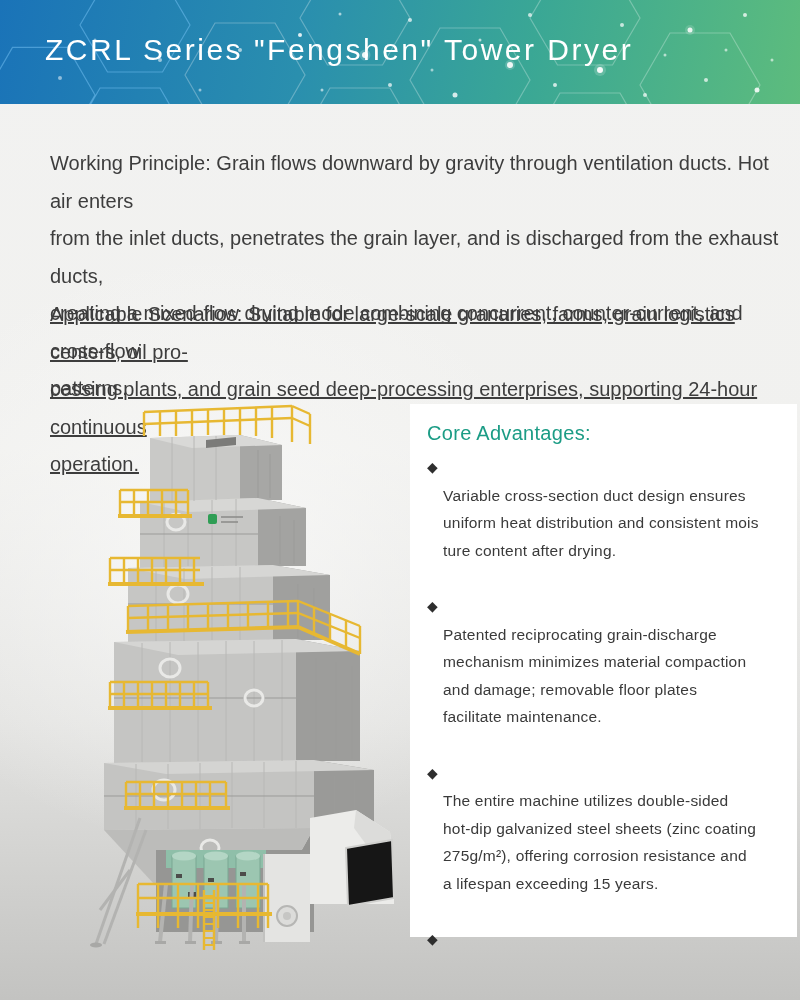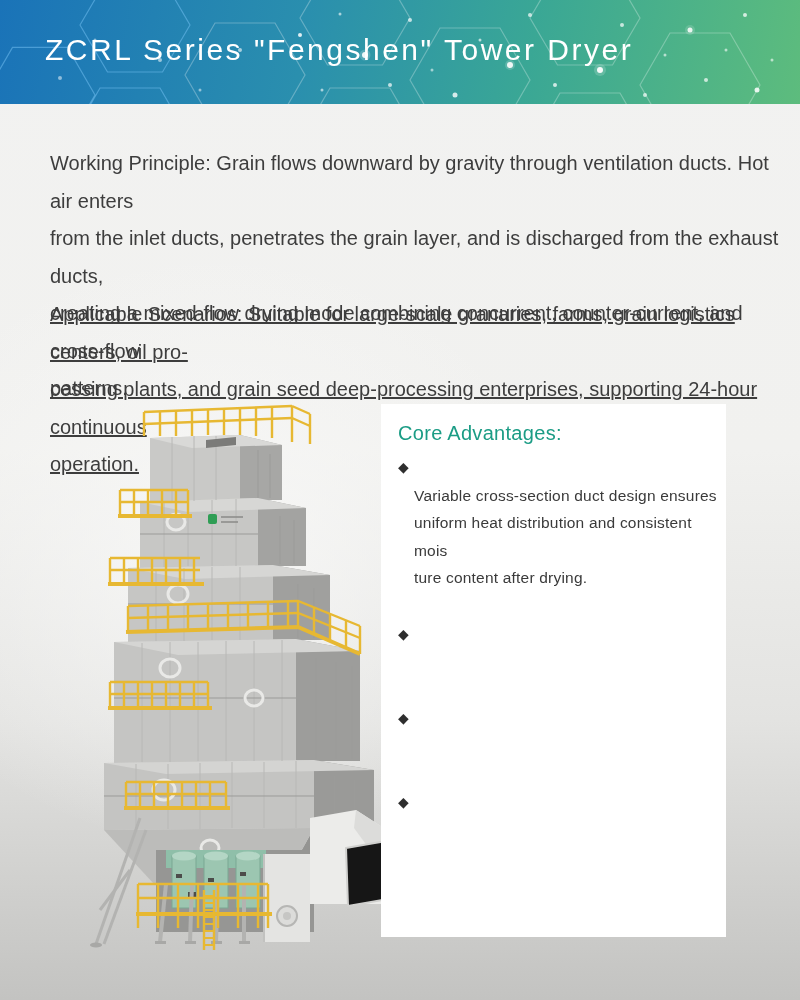--- a/index.html
+++ b/index.html
@@ -23,21 +23,21 @@
   }
   .para{
     position:absolute;left:34px;width:730px;margin:16px;
     font-size:20px;line-height:37.5px;color:#3d3d3d;
     white-space:pre-line;
   }
   #para-working{top:129px;}
   #para-scenarios{top:280px;text-decoration:underline;}
   .machine{position:absolute;left:58px;top:398px;width:344px;height:560px;}
   .adv-box{
-    position:absolute;left:381px;top:404px;width:345px;height:533px;
+    position:absolute;left:410px;top:404px;width:387px;height:533px;
     background:#ffffff;box-sizing:border-box;
     padding:18px 8px 0 17px;
   }
   .adv-heading{
     margin:0 0 9px 0;font-size:20px;font-weight:400;color:#1b9c85;letter-spacing:.3px;
   }
   .adv-item{
     position:relative;margin:0 0 29px 0;padding-left:16px;
     font-size:15.5px;line-height:27.5px;color:#3a3a3a;
     white-space:pre-line;letter-spacing:.2px;
@@ -256,23 +256,29 @@
 <section class="adv-box">
   <h2 class="adv-heading">Core Advantages:</h2>
 
   <div class="adv-item">
     <span class="marker">◆</span><span>Variable cross-section duct design ensures
 uniform heat distribution and consistent mois
 ture content after drying.</span>
   </div>
 
   <div class="adv-item">
+    <span class="marker">◆</span><span>Patented reciprocating grain-discharge
+mechanism minimizes material compaction
+and damage; removable floor plates
+facilitate maintenance.</span>
+  </div>
+
+  <div class="adv-item">
+    <span class="marker">◆</span><span>The entire machine utilizes double-sided
+hot-dip galvanized steel sheets (zinc coating
+275g/m²), offering corrosion resistance and
+a lifespan exceeding 15 years.</span>
+  </div>
+
+  <div class="adv-item">
     <span class="marker">◆</span>
   </div>
-
-  <div class="adv-item">
-    <span class="marker">◆</span>
-  </div>
-
-  <div class="adv-item">
-    <span class="marker">◆</span>
-  </div>
 </section>
 
 </body></html>

